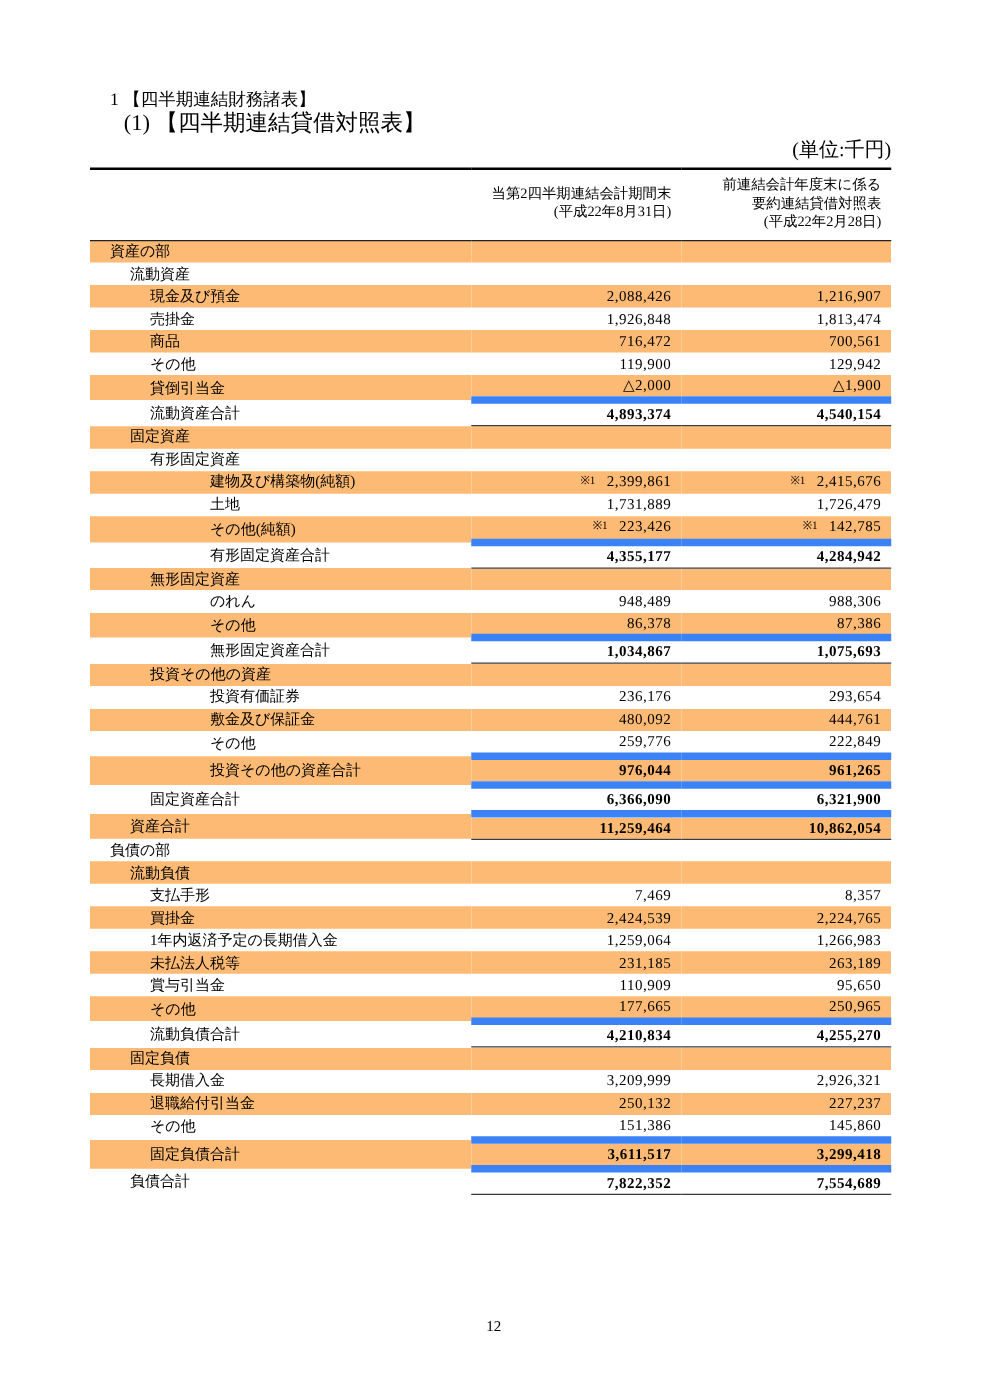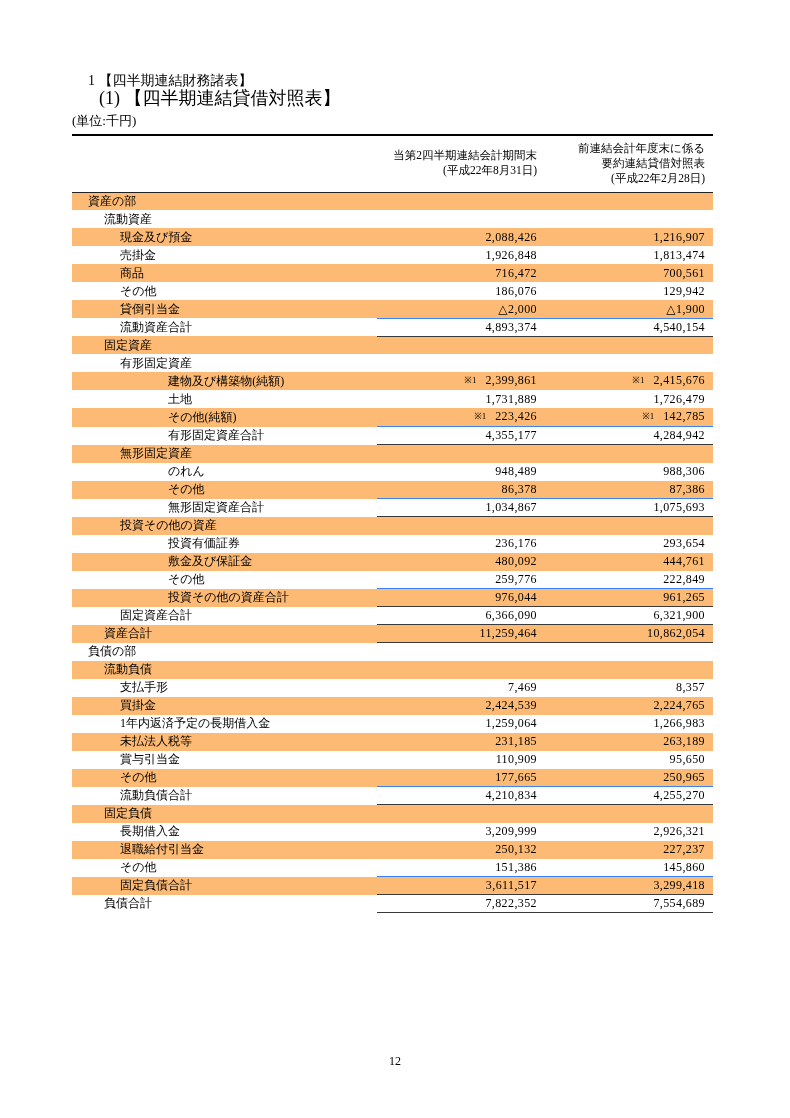--- a/index.html
+++ b/index.html
@@ -21,21 +21,22 @@
     line-height: 18px;
     margin-left: 16px;
   }
   .doc-subtitle {
     font-size: 18px;
     line-height: 17px;
     margin-left: 27px;
     margin-bottom: 6px;
   }
   .unit-label {
-    font-size: 13px;
+    text-align: right;
+    font-size: 16px;
     line-height: 16px;
     margin-bottom: 5px;
   }
   table.bs {
     width: 100%;
     border-collapse: collapse;
     table-layout: fixed;
     border-top: 2px solid #000;
   }
   table.bs thead td {
@@ -69,22 +70,23 @@
   td.num .val { letter-spacing: 0.4px; }
   td.num .note {
     font-size: 9px;
     margin-right: 9px;
     position: relative;
     top: -1.5px;
     letter-spacing: 0;
   }
   tr.shaded { background: #fdba74; }
   tr.total td.num {
-    border-top: 1px solid #3b82f6;
+    border-top: 6px solid #3b82f6;
     border-bottom: 1px solid #3a3a3a;
+    font-weight: bold;
   }
   .page-number {
     position: absolute;
     top: 1054px;
     left: 0; width: 100%;
     text-align: center;
     font-size: 12px;
   }
 </style>
 </head>
@@ -127,21 +129,21 @@
           <td class="num"><span class="val">1,926,848</span></td>
           <td class="num"><span class="val">1,813,474</span></td>
         </tr>
         <tr class="shaded">
           <td class="label indent-2">商品</td>
           <td class="num"><span class="val">716,472</span></td>
           <td class="num"><span class="val">700,561</span></td>
         </tr>
         <tr>
           <td class="label indent-2">その他</td>
-          <td class="num"><span class="val">186,076</span></td>
+          <td class="num"><span class="val">119,900</span></td>
           <td class="num"><span class="val">129,942</span></td>
         </tr>
         <tr class="shaded">
           <td class="label indent-2">貸倒引当金</td>
           <td class="num"><span class="val">△2,000</span></td>
           <td class="num"><span class="val">△1,900</span></td>
         </tr>
         <tr class="total">
           <td class="label indent-2">流動資産合計</td>
           <td class="num"><span class="val">4,893,374</span></td>

